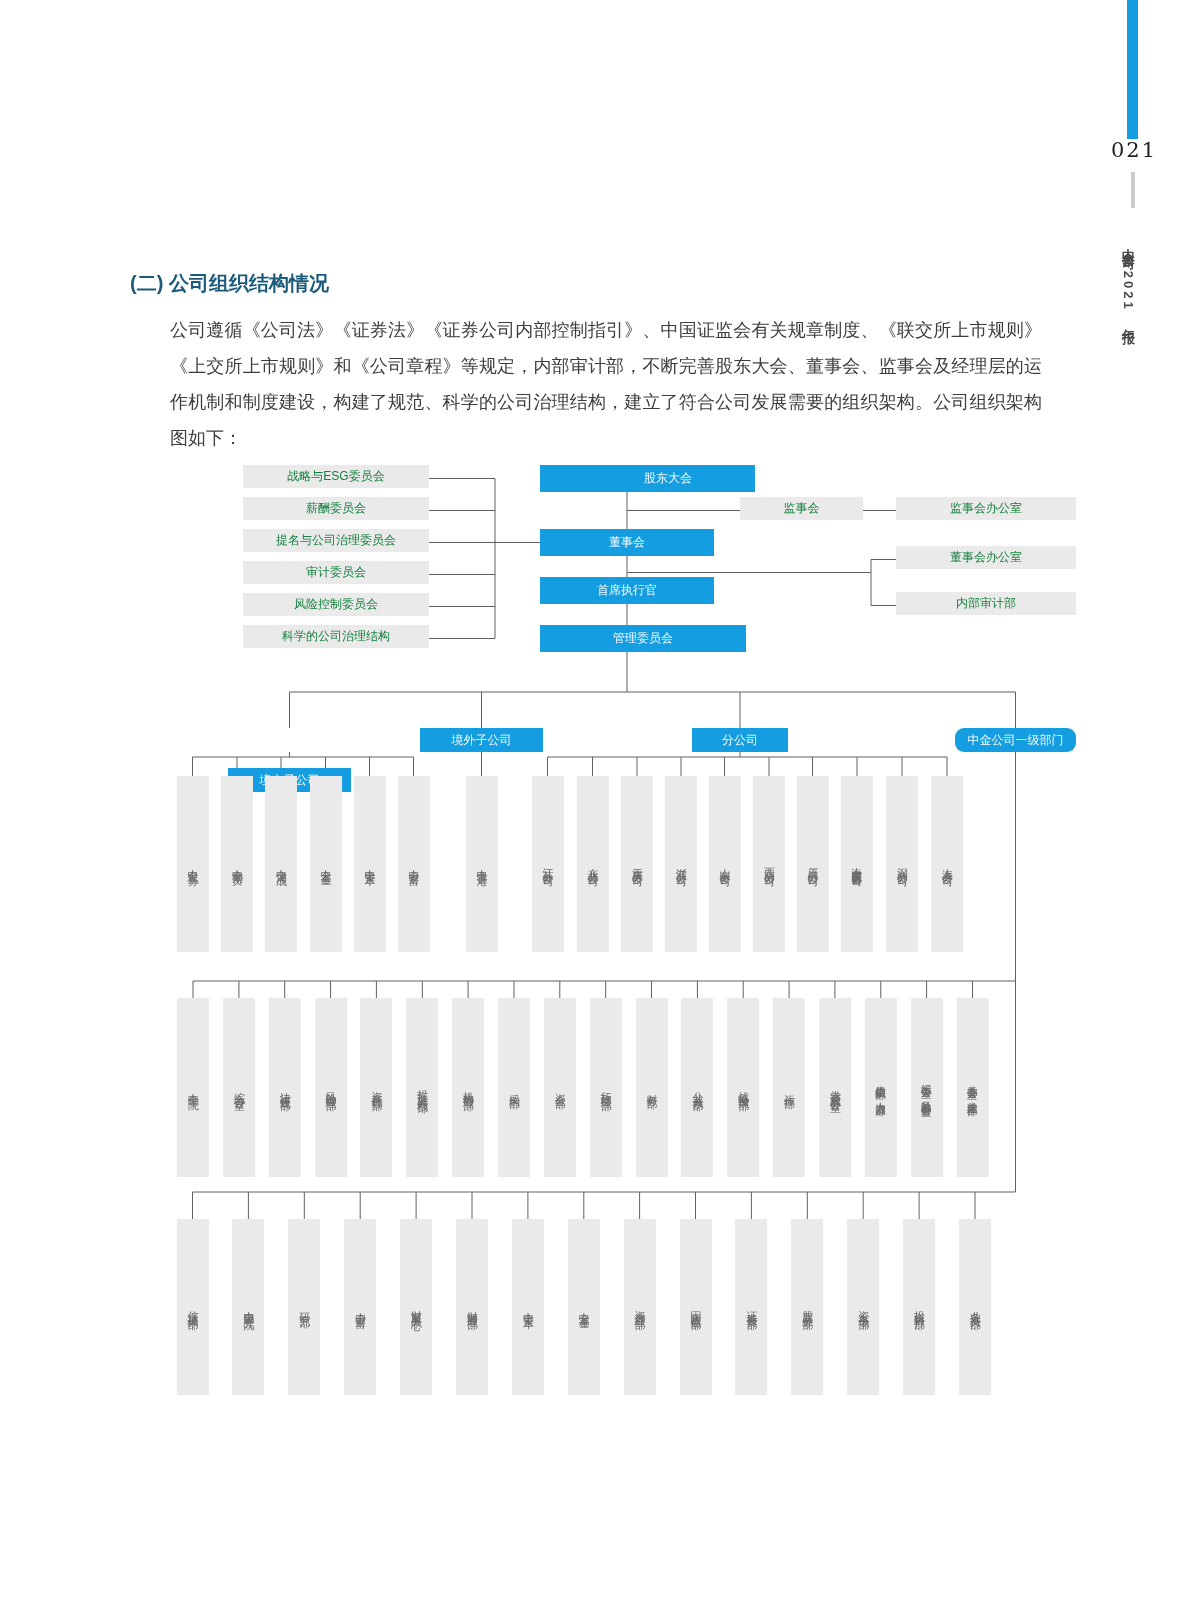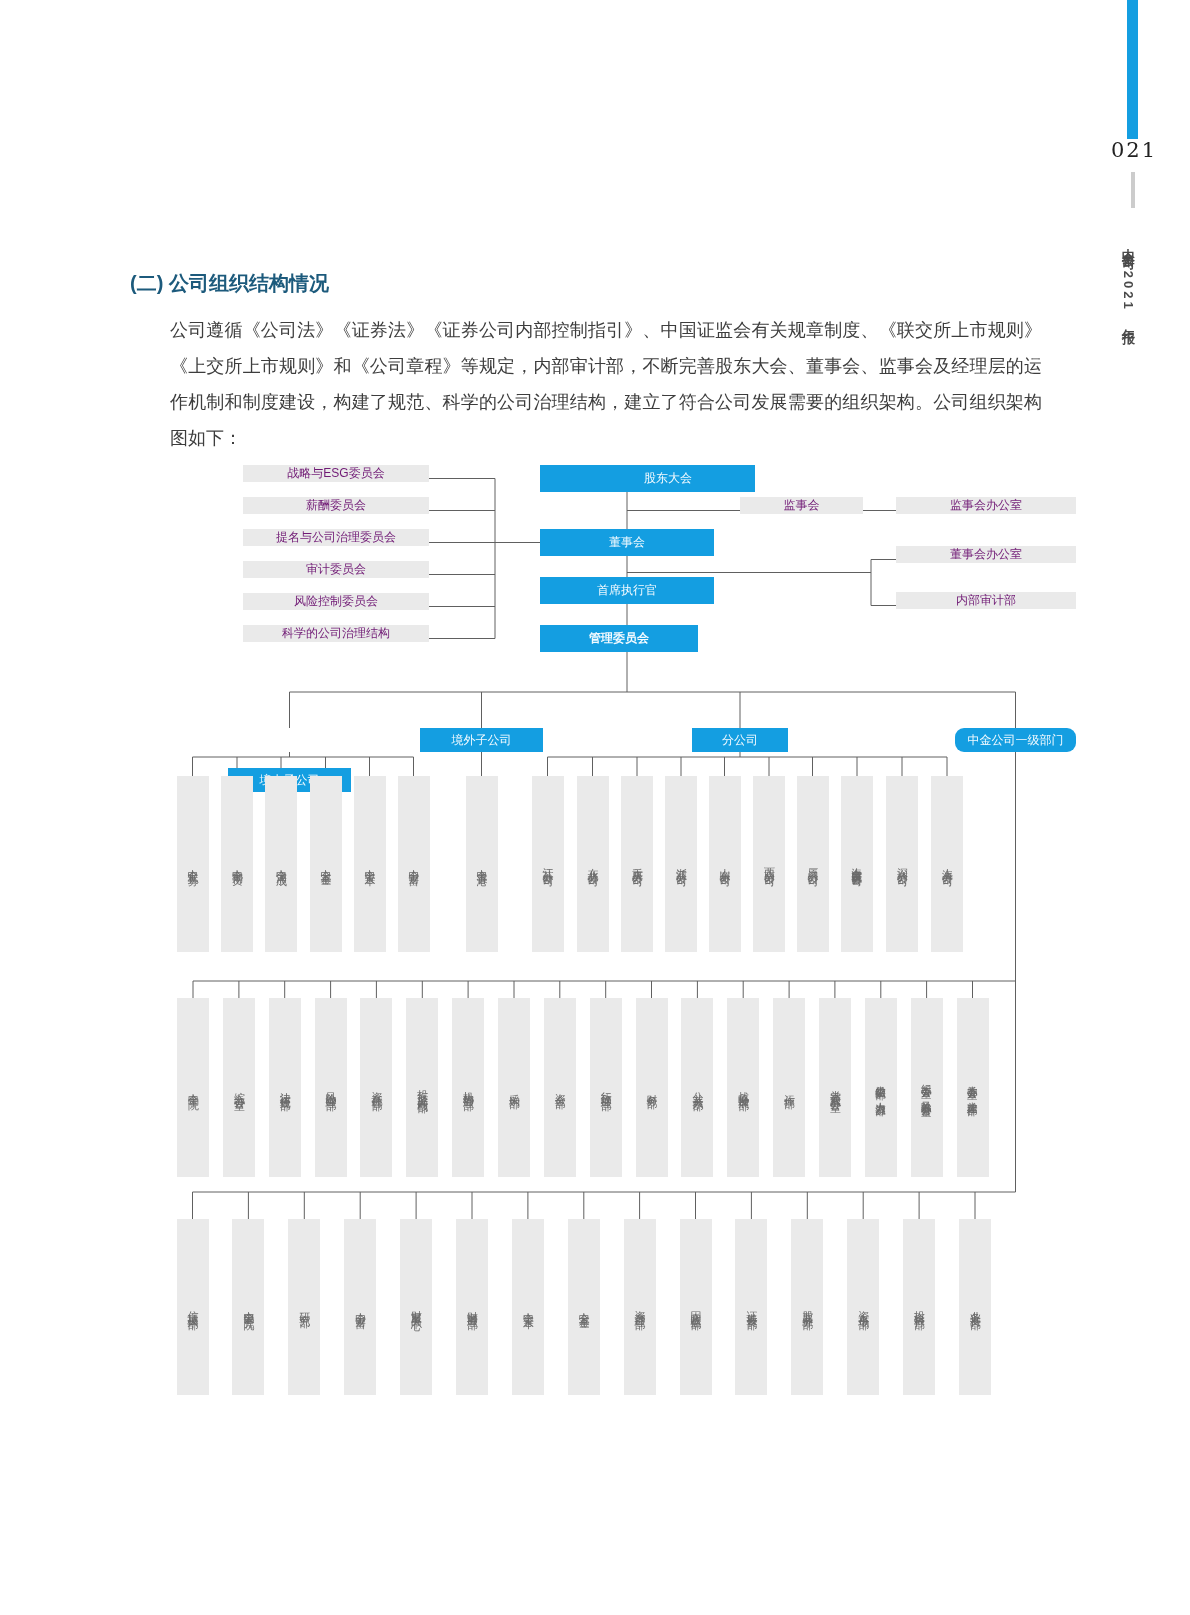--- a/index.html
+++ b/index.html
@@ -10,21 +10,21 @@
   .pagenum{position:absolute;left:1108px;top:138px;width:52px;text-align:center;
            font-family:"DejaVu Serif","Liberation Serif",serif;font-size:21px;color:#222;letter-spacing:2px;}
   .pagetick{position:absolute;left:1131px;top:172px;width:4px;height:36px;background:#cccccc;}
   .sidecap{position:absolute;left:1119px;top:238px;height:220px;writing-mode:vertical-rl;
            font-size:13px;color:#4a4a4a;letter-spacing:3px;font-weight:bold;}
   
   .heading{position:absolute;left:130px;top:270px;font-size:20px;font-weight:bold;color:#1c5a7c;}
   .bodytext{position:absolute;left:170px;top:312px;width:872px;font-size:18px;line-height:36px;
             text-align:justify;color:#3d3d3d;}
   
-  .gbox{position:absolute;height:17px;background:#eaeaea;color:#701a75;font-size:12px;
+  .gbox{position:absolute;height:23px;background:#eaeaea;color:#15803d;font-size:12px;
         display:flex;align-items:center;justify-content:center;}
   .bbox{position:absolute;height:27px;background:#149ee1;color:#f4fbff;font-size:12px;
         display:flex;align-items:center;justify-content:center;}
   .bhead{position:absolute;height:24px;background:#149ee1;color:#f4fbff;font-size:12px;
         display:flex;align-items:center;justify-content:center;}
   .vcol{position:absolute;width:32px;background:#eaeaea;color:#6a6a6a;font-size:11px;line-height:1;
         writing-mode:vertical-rl;text-orientation:upright;letter-spacing:2px;
         display:flex;align-items:center;justify-content:center;text-align:center;}
   .vcol.long{font-size:10.5px;letter-spacing:1px;}
   svg.wires{position:absolute;left:0;top:0;pointer-events:none;}
@@ -140,21 +140,21 @@
   <div class="gbox" style="left:243px;top:465px;width:186px;">战略与ESG委员会</div>
   <div class="gbox" style="left:243px;top:497px;width:186px;">薪酬委员会</div>
   <div class="gbox" style="left:243px;top:529px;width:186px;">提名与公司治理委员会</div>
   <div class="gbox" style="left:243px;top:561px;width:186px;">审计委员会</div>
   <div class="gbox" style="left:243px;top:593px;width:186px;">风险控制委员会</div>
   <div class="gbox" style="left:243px;top:625px;width:186px;">科学的公司治理结构</div>
 
   <div class="bbox" style="left:540px;top:465px;width:174px;padding-left:41px;">股东大会</div>
   <div class="bbox" style="left:540px;top:529px;width:174px;">董事会</div>
   <div class="bbox" style="left:540px;top:577px;width:174px;">首席执行官</div>
-  <div class="bbox" style="left:540px;top:625px;width:158px;font-weight:bold;">管理委员会</div>
+  <div class="bbox" style="left:540px;top:625px;width:206px;">管理委员会</div>
 
   <div class="gbox" style="left:740px;top:497px;width:123px;">监事会</div>
   <div class="gbox" style="left:896px;top:497px;width:180px;">监事会办公室</div>
   <div class="gbox" style="left:896px;top:546px;width:180px;">董事会办公室</div>
   <div class="gbox" style="left:896px;top:592px;width:180px;">内部审计部</div>
 
   <div class="bhead" style="left:228px;top:768px;width:123px;">境内子公司</div>
   <div class="bhead" style="left:420px;top:728px;width:123px;">境外子公司</div>
   <div class="bhead" style="left:692px;top:728px;width:96px;">分公司</div>
   <div class="bhead" style="left:955px;top:728px;width:121px;border-radius:9px;">中金公司一级部门</div>

